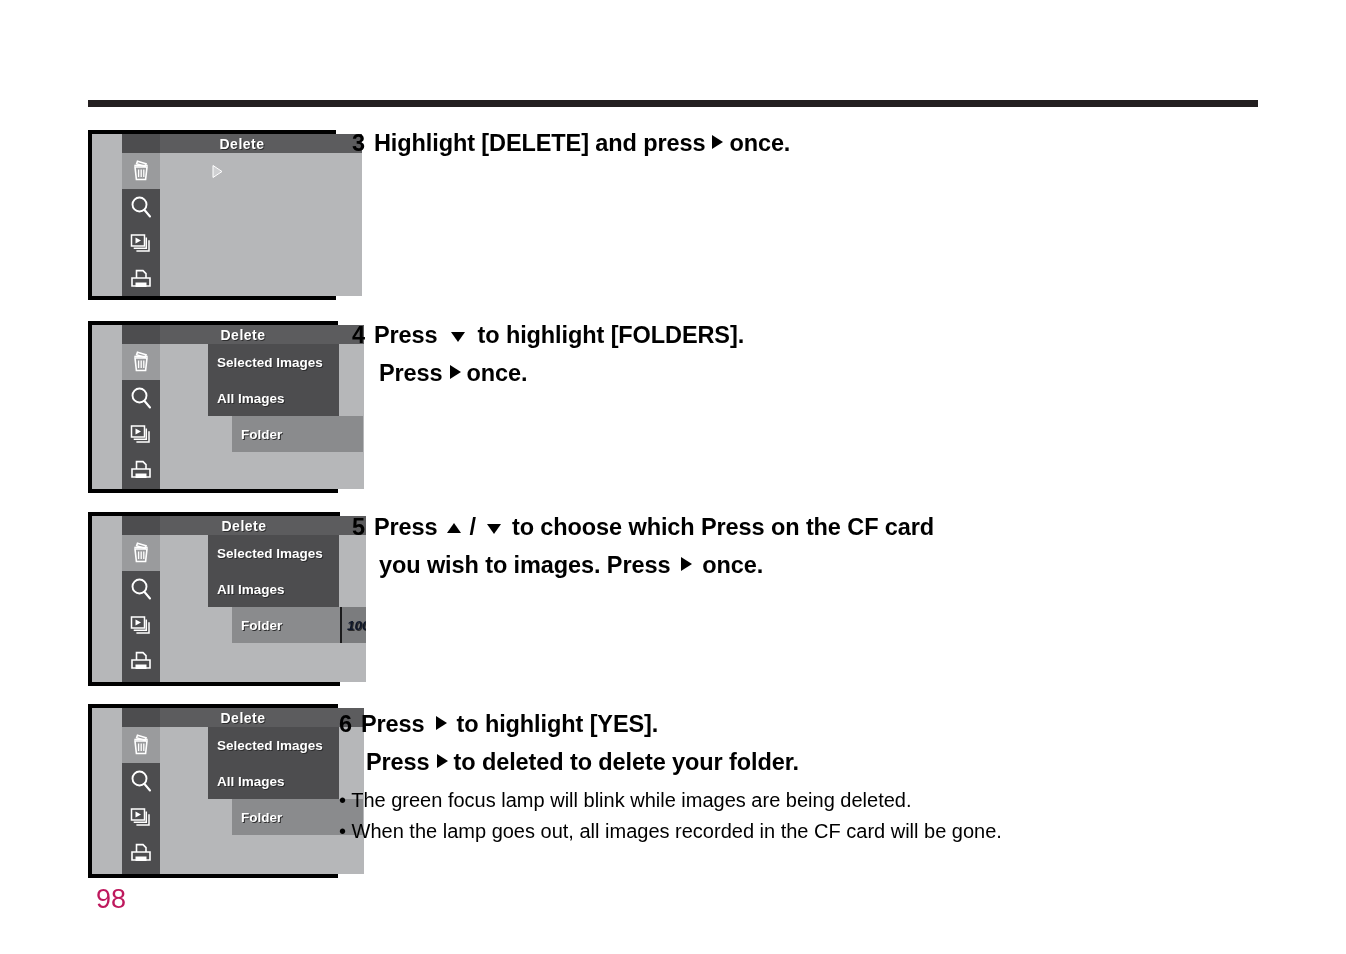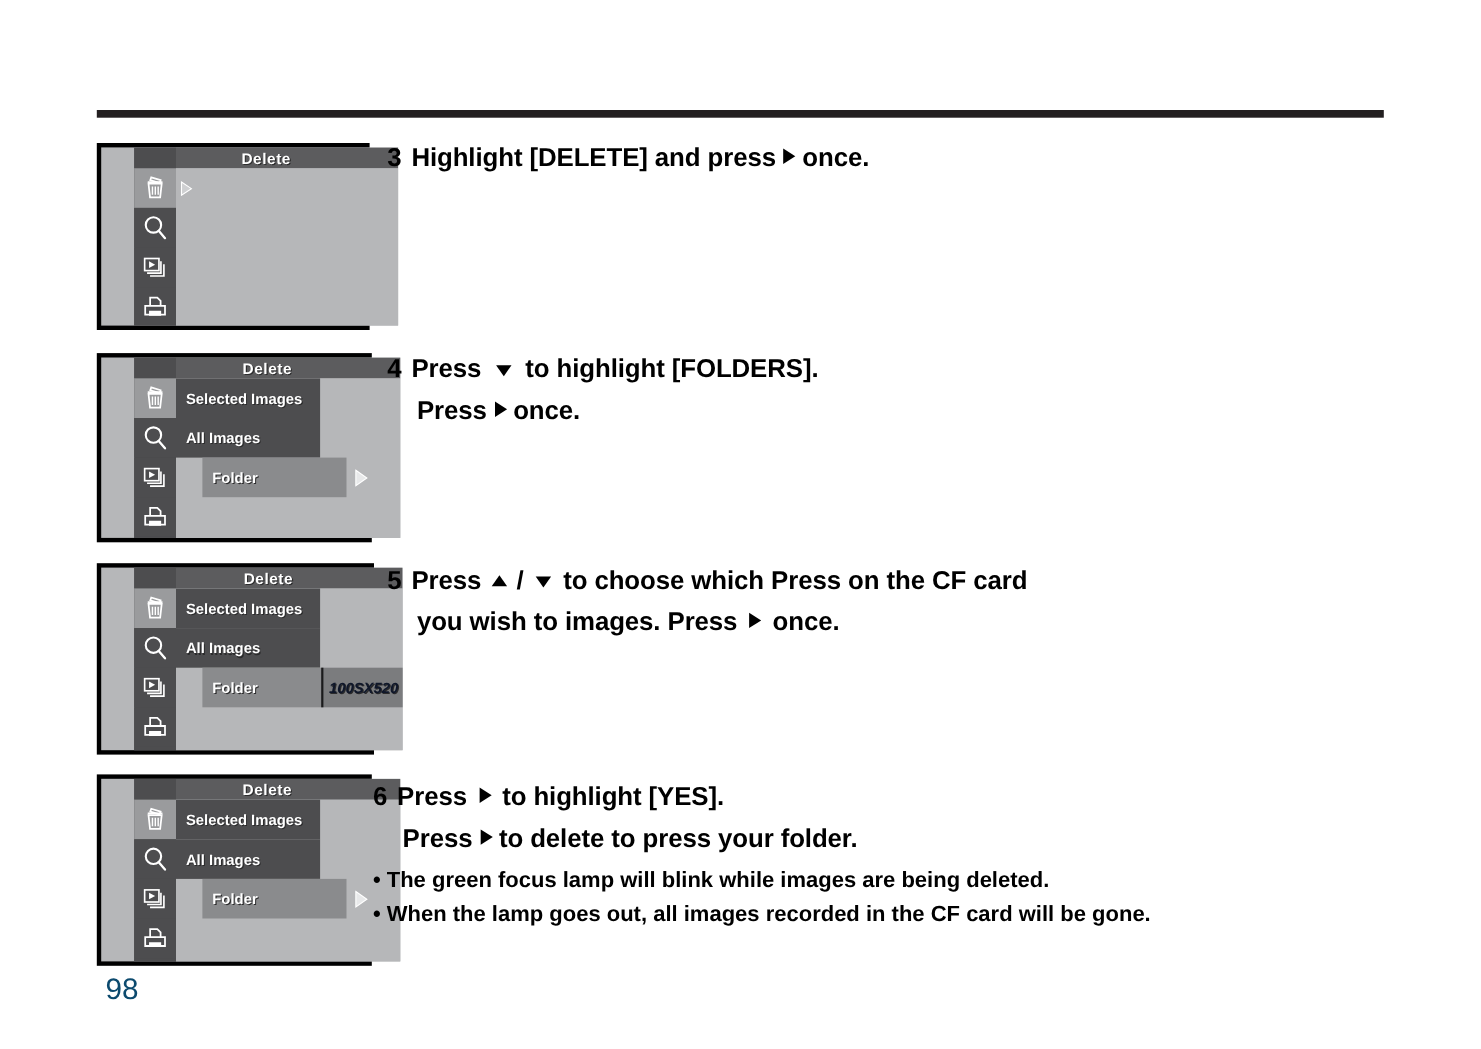--- a/index.html
+++ b/index.html
@@ -24,21 +24,21 @@
     height: 7px;
     background: #231f20;
   }
 
   
   .page-number {
     position: absolute;
     left: 96px;
     top: 884px;
     font-size: 27px;
-    color: #0c4a6e;
+    color: #be185d;
     font-family: "Liberation Sans", sans-serif;
     letter-spacing: 0px;
   }
 
   
   .lcd {
     position: absolute;
     background: #000000;
     padding: 4px;
     box-sizing: border-box;
@@ -71,20 +71,21 @@
     content: "";
     position: absolute;
     left: 0; top: 0; bottom: 0;
     width: 38px;
     background: #4d4d4f;
   }
   .lcd-body {
     flex: 1 1 auto;
     display: flex;
     position: relative;
+    gap: 48px;
   }
   .icon-col {
     width: 38px;
     flex: 0 0 38px;
     background: #4d4d4f;
     display: flex;
     flex-direction: column;
   }
   .icon-cell {
     height: 36px;
@@ -164,21 +165,21 @@
   .step-line .num { margin-right: 9px; }
   .step-line .indent { display: inline-block; width: 27px; }
   .tri {
     display: inline-block;
     vertical-align: -1px;
     margin: 0 4px;
   }
   .tri svg { display: block; }
   .bullet-line {
     font-size: 20px;
-    font-weight: bold;
+    font-weight: normal;
     line-height: 31px;
     white-space: nowrap;
     color: #000000;
   }
 </style>
 </head>
 <body>
 
 <div class="page-rule"></div>
 
@@ -520,19 +521,19 @@
 
 <div class="step" style="left:339px; top:705px;">
   <div class="step-line">
     <span class="num">6</span><span>Press</span><span class="tri" style="margin:0 8px;"><svg width="16" height="20" viewBox="0 0 16 20">
           <path d="M3 3 L14 10 L3 17 Z" fill="#000000"></path>
         </svg></span><span>to highlight [YES].</span>
   </div>
   <div class="step-line">
     <span class="indent"></span><span>Press</span><span class="tri"><svg width="16" height="20" viewBox="0 0 16 20">
           <path d="M3 3 L14 10 L3 17 Z" fill="#000000"></path>
-        </svg></span><span>to delete to press your folder.</span>
+        </svg></span><span>to deleted to delete your folder.</span>
   </div>
   <div class="bullet-line" style="margin-top:4px;">• The green focus lamp will blink while images are being deleted.</div>
   <div class="bullet-line">• When the lamp goes out, all images recorded in the CF card will be gone.</div>
 </div>
 
 <div class="page-number">98</div>
 
 </body></html>

